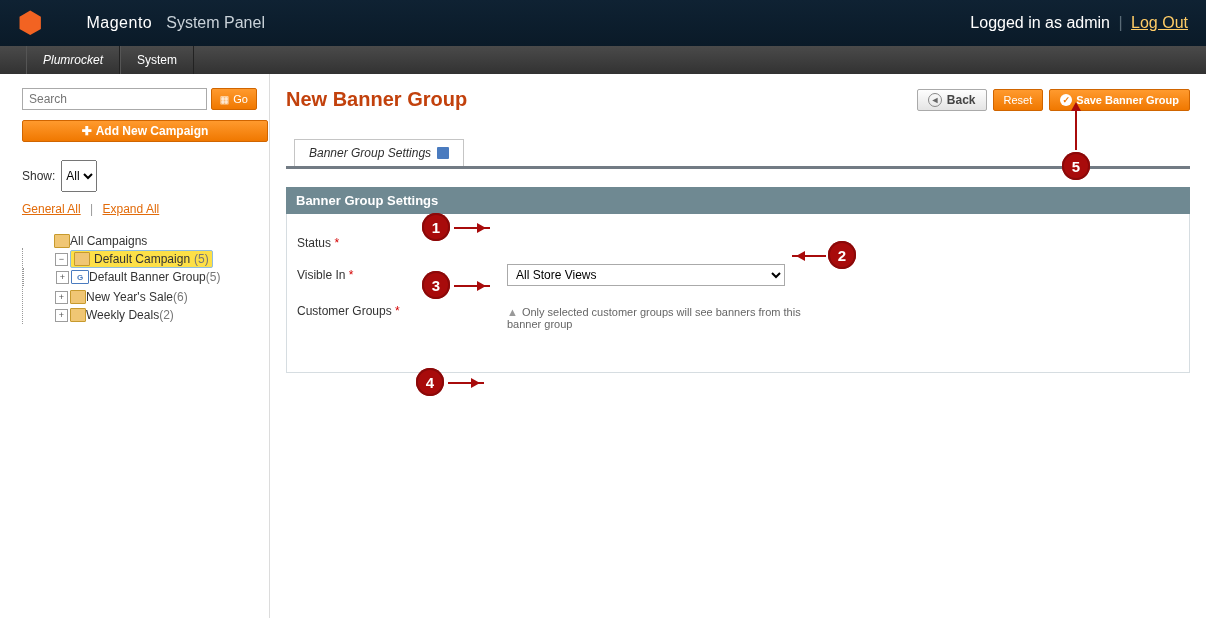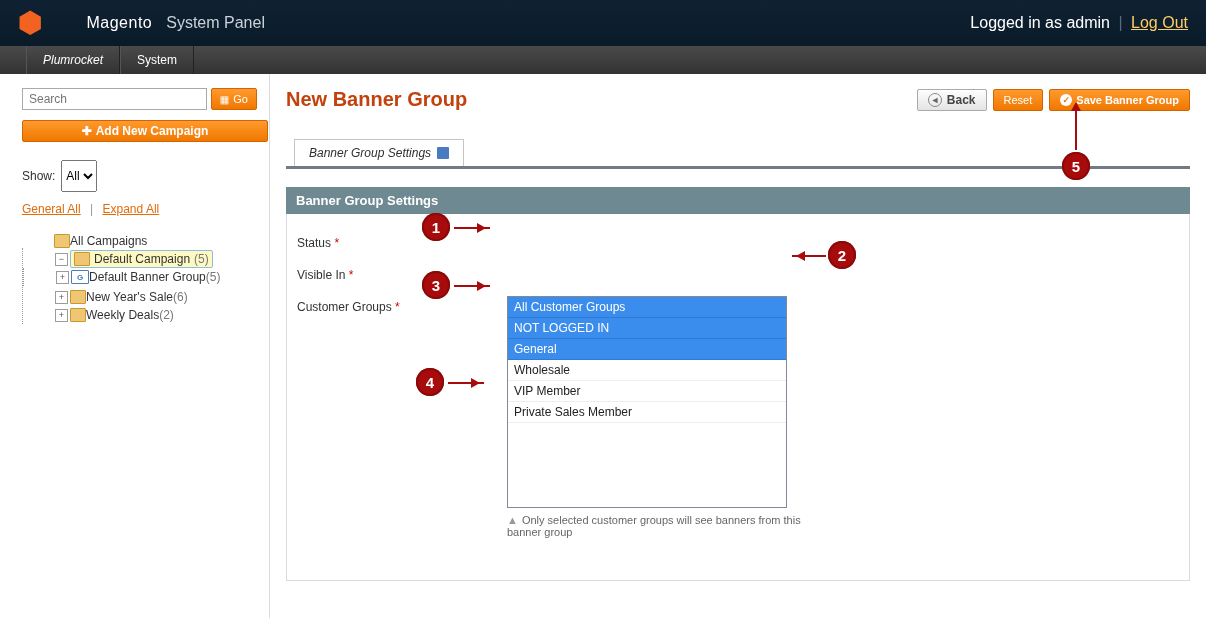--- a/index.html
+++ b/index.html
@@ -30,21 +30,21 @@
   .links-row{margin-top:10px;font-size:12px;}
   .links-row a{color:#e26b0a;text-decoration:underline;}
   .spl{color:#999;margin:0 6px;}
   .tree{margin-top:16px;}
   .tree ul{list-style:none;margin:0;padding:0;}
   .tree li{padding:2px 0;}
   .tree-row{display:flex;align-items:center;font-size:12px;color:#333;margin-left:32px;}
   .ico-folder{width:14px;height:12px;background:#f0c674;border:1px solid #c79a2d;border-radius:1px;display:inline-block;}
   .ico-grp{width:16px;height:12px;background:#fff;border:1px solid #4a7bbf;border-radius:1px;display:inline-flex;align-items:center;justify-content:center;color:#4a7bbf;font-size:8px;font-weight:bold;}
   .tree-row .cnt{color:#777;}
-  .selected{background:#fef9c3;border:1px solid #8fbde0;border-radius:2px;padding:1px 3px;}
+  .selected{background:#fde047;border:1px solid #8fbde0;border-radius:2px;padding:1px 3px;}
   .exp{width:11px;height:11px;border:1px solid #9c9c9c;display:inline-flex;align-items:center;justify-content:center;font-size:9px;color:#555;margin-right:2px;background:#fff;}
   .dots{border-left:1px dotted #999;margin-left:5px;padding-left:8px;}
   
   .main{flex:1;padding:14px 16px 0 16px;position:relative;}
   .pg-hdr{display:flex;align-items:center;}
   .pg-title{color:#c2410c;font-size:20px;font-weight:bold;}
   .pg-actions{margin-left:auto;display:flex;gap:6px;}
   .btn-w{background:linear-gradient(#fefefe,#e4e4e4);border:1px solid #aaa;color:#444;height:22px;padding:0 10px;display:inline-flex;align-items:center;gap:5px;font-size:12px;border-radius:2px;cursor:pointer;font-weight:bold;}
   .ico-back{width:12px;height:12px;border:1px solid #888;border-radius:50%;display:inline-flex;align-items:center;justify-content:center;font-size:9px;color:#666;}
   .ico-check{width:12px;height:12px;background:#fff;border-radius:50%;display:inline-flex;align-items:center;justify-content:center;color:#f07800;font-size:9px;font-weight:bold;}
@@ -199,33 +199,26 @@
     <div class="sect-h">Banner Group Settings</div>
     <div class="sect-body">
 
 
       <div class="frow">
         <div class="flabel"><span>Status</span> <span class="req">*</span></div>
       </div>
 
       <div class="frow">
         <div class="flabel"><span>Visible In</span> <span class="req">*</span></div>
+        <div class="fval"><select class="sel"><option>All Store Views</option></select></div>
       </div>
 
       <div class="frow">
         <div class="flabel"><span>Customer Groups</span> <span class="req">*</span></div>
         <div class="fval">
-          <div class="multibox">
-            <div class="opt sel">All Customer Groups</div>
-            <div class="opt sel">NOT LOGGED IN</div>
-            <div class="opt sel">General</div>
-            <div class="opt">Wholesale</div>
-            <div class="opt">VIP Member</div>
-            <div class="opt">Private Sales Member</div>
-          </div>
           <div class="hint"><span class="tri">▲</span><span>Only selected customer groups will see banners from this banner group</span></div>
         </div>
       </div>
     </div>
 
     <div class="badge" style="top:139px;left:152px;">1</div>
     <div class="arrw" style="top:153px;left:184px;width:36px;"></div>
 
     <div class="badge" style="top:167px;left:558px;">2</div>
     <div class="arrw" style="top:181px;left:522px;width:34px;transform:scaleX(-1);"></div>

